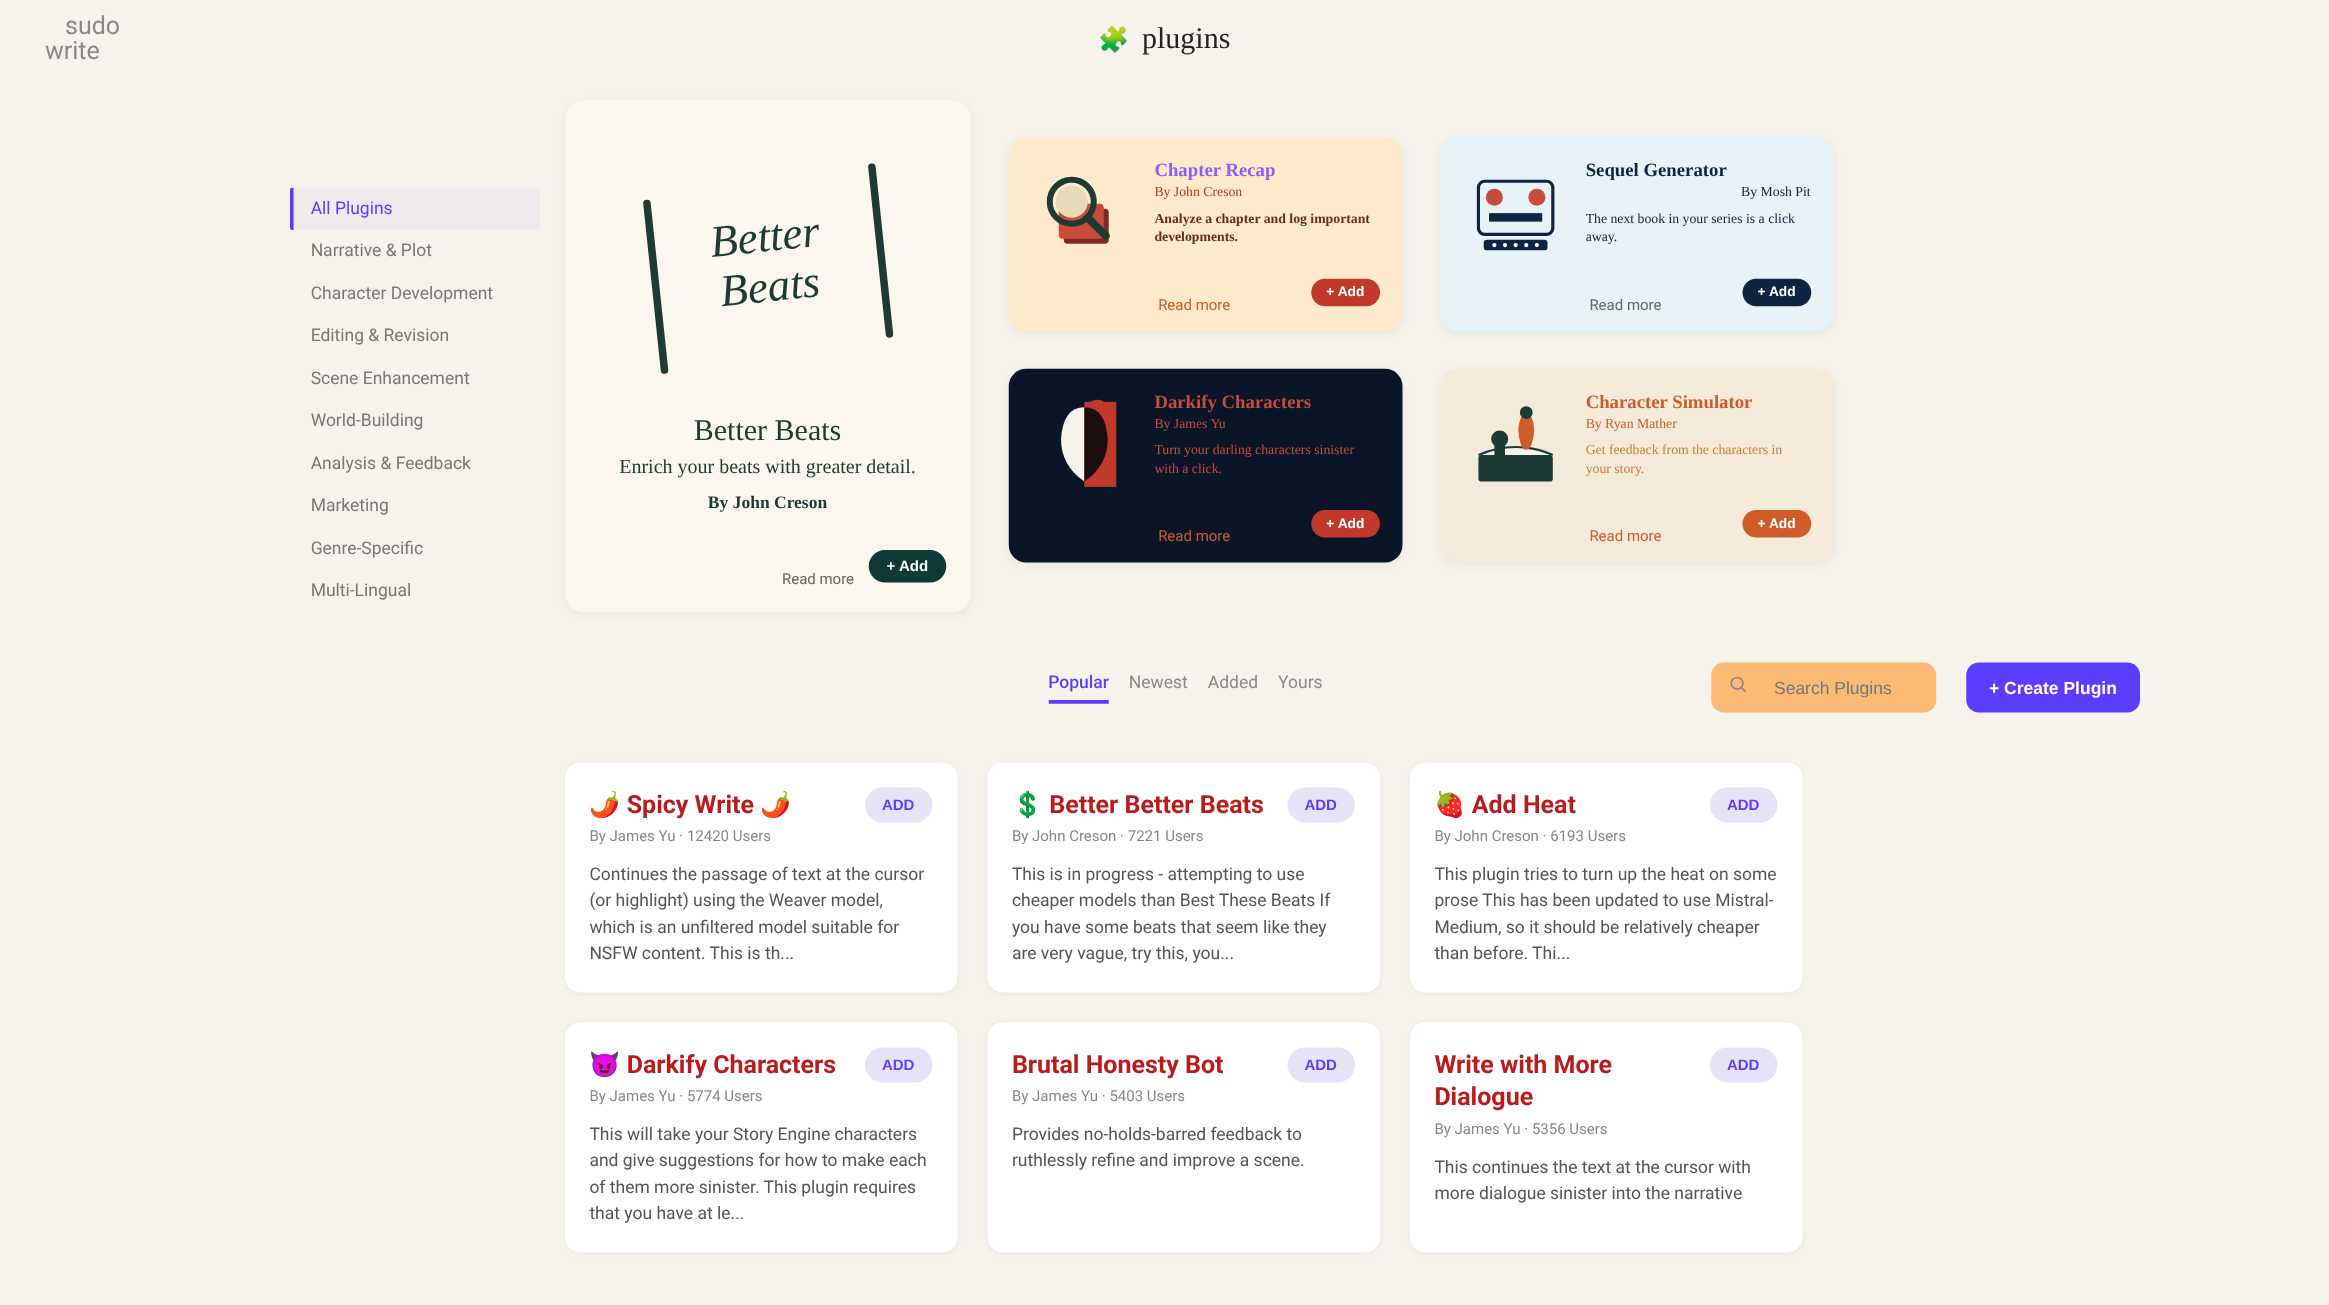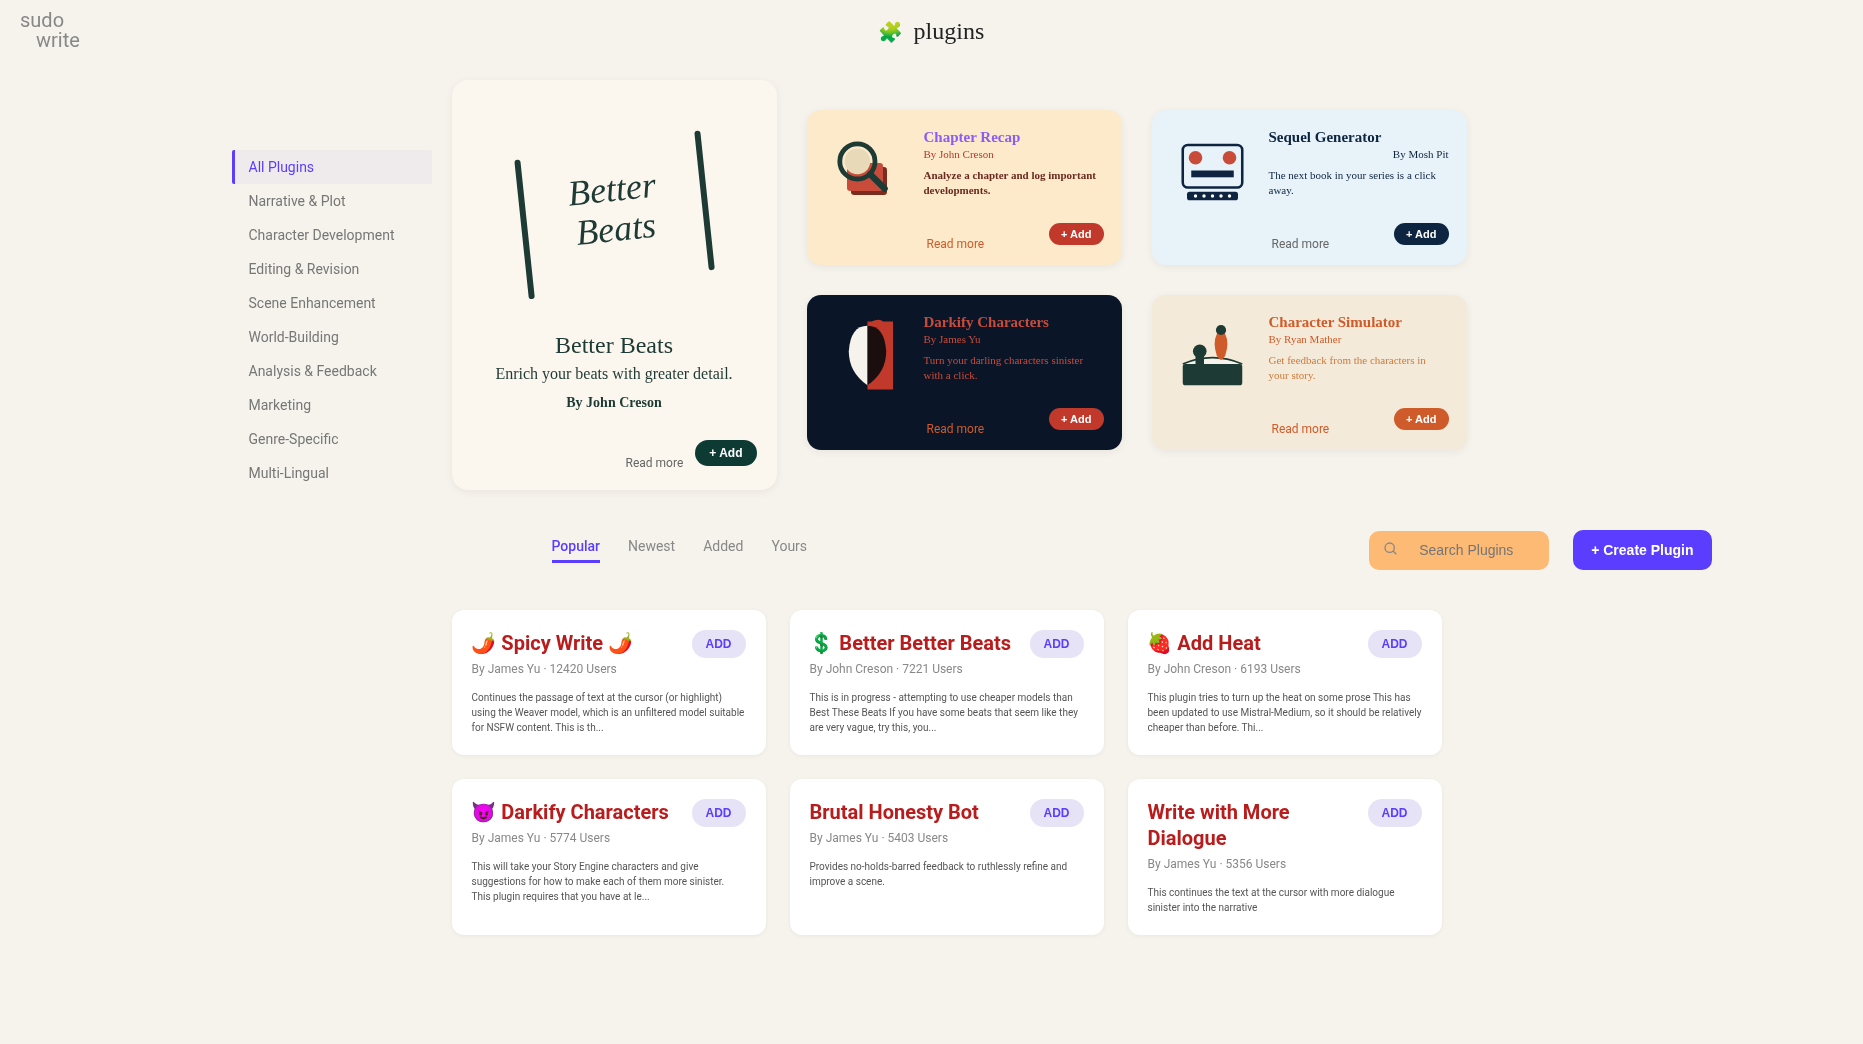--- a/index.html
+++ b/index.html
@@ -13,21 +13,21 @@
 .header {
   display: flex;
   align-items: center;
   padding: 10px 20px;
 }
 .logo {
   color: #888;
   font-size: 20px;
   line-height: 1;
 }
-.logo .l1 { display: block; }
+.logo .l1 { display: block; margin-left: 32px; }
 .logo .l2 { display: block; padding-left: 16px; }
 .page-title {
   position: absolute;
   left: 50%;
   transform: translateX(-50%);
   top: 18px;
   display: flex;
   align-items: center;
   gap: 10px;
   font-size: 24px;
@@ -229,23 +229,23 @@
   align-items: center;
 }
 .tabs-row {
   display: flex;
   align-items: center;
   margin-top: 40px;
   gap: 24px;
 }
 .tabs {
   display: flex;
-  gap: 28px;
+  gap: 16px;
   flex: 1;
-  justify-content: flex-start;
+  justify-content: center;
   padding-left: 100px;
 }
 .tab {
   font-size: 14px;
   color: #888;
   padding-bottom: 6px;
   cursor: pointer;
   border-bottom: 3px solid transparent;
 }
 .tab.active { color: #5a3dff; border-bottom: 3px solid #5a3dff; font-weight: 500; }
@@ -292,21 +292,21 @@
   position: relative;
 }
 .plugin-card-head {
   display: flex;
   justify-content: space-between;
   align-items: flex-start;
   gap: 10px;
 }
 .plugin-title { font-size: 20px; font-weight: 700; color: #b91c1c; line-height: 1.3; }
 .plugin-meta { font-size: 12px; color: #888; margin-top: 6px; }
-.plugin-desc { font-size: 10px; color: #555; margin-top: 14px; line-height: 1.5; }
+.plugin-desc { font-size: 14px; color: #555; margin-top: 14px; line-height: 1.5; }
 .add-pill {
   background: #e6e3f7;
   color: #5a3dff;
   border: none;
   border-radius: 16px;
   padding: 7px 14px;
   font-size: 12px;
   font-weight: 700;
   cursor: pointer;
   flex-shrink: 0;

